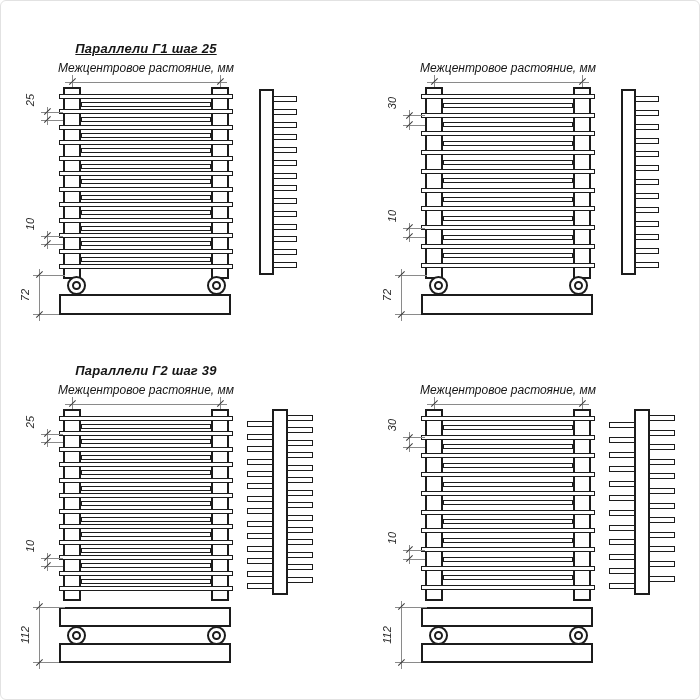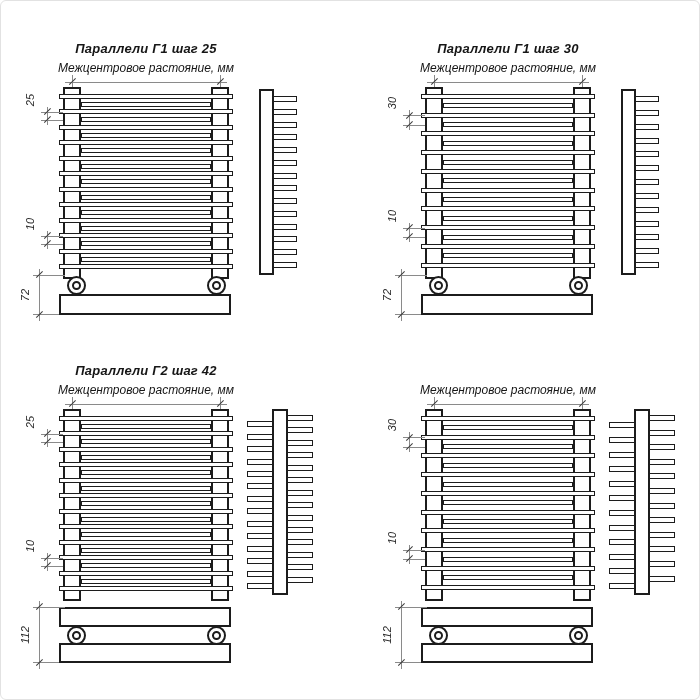--- a/index.html
+++ b/index.html
@@ -25,21 +25,21 @@
   .bar {position:absolute;background:#fff;box-sizing:border-box;border:1.5px solid #1c1c1c;}
   .dln {position:absolute;background:#8a8a8a;}
   .tick{position:absolute;width:9px;height:1.2px;background:#3c3c3c;transform:rotate(-45deg);}
   .circ{position:absolute;background:#fff;border-radius:50%;box-sizing:border-box;}
 </style>
 </head>
 <body>
 
 <div id="sheet">
     <div class="abs" style="left: 0px; top: 0px; width: 350px; height: 350px;">
-      <div class="title" style="left: 45px; top: 40px; width: 200px;">Параллели Г1 шаг 25</div>
+      <div class="title" style="left: 45px; top: 40px; width: 200px; text-decoration: underline;">Параллели Г1 шаг 25</div>
       <div class="subtitle" style="left: 45px; top: 60px; width: 200px;">Межцентровое растояние, мм</div>
       <div class="dln" style="left: 70.5px; top: 74px; width: 1px; height: 15px;"></div>
       <div class="dln" style="left: 218.5px; top: 74px; width: 1px; height: 15px;"></div>
       <div class="dln" style="left: 64px; top: 80.5px; width: 162px; height: 1px;"></div>
       <div class="tick" style="left: 66.5px; top: 80.4px;"></div>
       <div class="tick" style="left: 214.5px; top: 80.4px;"></div>
       <div class="outl" style="left: 62px; top: 86px; width: 18px; height: 192px; border-width: 2px;"></div>
       <div class="outl" style="left: 210px; top: 86px; width: 18px; height: 192px; border-width: 2px;"></div>
       <div class="bar" style="left: 58px; top: 93px; width: 174px; height: 5px;"></div>
       <div class="bar" style="left: 80px; top: 100.739px; width: 130px; height: 5px;"></div>
@@ -97,21 +97,20 @@
       <div class="circ" style="left: 210.5px; top: 279.5px; width: 9px; height: 9px; border: 2.2px solid rgb(28, 28, 28);"></div>
       <div class="outl" style="left: 58px; top: 293px; width: 172px; height: 21px; border-width: 2px;"></div>
       <div class="dln" style="left: 32px; top: 274px; width: 32px; height: 1px;"></div>
       <div class="dln" style="left: 32px; top: 313px; width: 26px; height: 1px;"></div>
       <div class="dln" style="left: 37.5px; top: 268px; width: 1px; height: 52px;"></div>
       <div class="tick" style="left: 33.5px; top: 273.4px;"></div>
       <div class="tick" style="left: 33.5px; top: 313.4px;"></div>
       <div class="dimtext" style="left: 10px; top: 287px; width: 28px; height: 14px; transform: rotate(-90deg);">72</div>
     </div>
     <div class="abs" style="left: 362px; top: 0px; width: 350px; height: 350px;">
-      <div class="title" style="left: 45px; top: 40px; width: 200px;">Параллели Г1 шаг 30</div>
       <div class="subtitle" style="left: 45px; top: 60px; width: 200px;">Межцентровое растояние, мм</div>
       <div class="dln" style="left: 70.5px; top: 74px; width: 1px; height: 15px;"></div>
       <div class="dln" style="left: 218.5px; top: 74px; width: 1px; height: 15px;"></div>
       <div class="dln" style="left: 64px; top: 80.5px; width: 162px; height: 1px;"></div>
       <div class="tick" style="left: 66.5px; top: 80.4px;"></div>
       <div class="tick" style="left: 214.5px; top: 80.4px;"></div>
       <div class="outl" style="left: 62px; top: 86px; width: 18px; height: 192px; border-width: 2px;"></div>
       <div class="outl" style="left: 210px; top: 86px; width: 18px; height: 192px; border-width: 2px;"></div>
       <div class="bar" style="left: 58px; top: 93px; width: 174px; height: 5px;"></div>
       <div class="bar" style="left: 80px; top: 102.368px; width: 130px; height: 5px;"></div>
@@ -164,21 +163,21 @@
       <div class="circ" style="left: 210.5px; top: 279.5px; width: 9px; height: 9px; border: 2.2px solid rgb(28, 28, 28);"></div>
       <div class="outl" style="left: 58px; top: 293px; width: 172px; height: 21px; border-width: 2px;"></div>
       <div class="dln" style="left: 32px; top: 274px; width: 32px; height: 1px;"></div>
       <div class="dln" style="left: 32px; top: 313px; width: 26px; height: 1px;"></div>
       <div class="dln" style="left: 37.5px; top: 268px; width: 1px; height: 52px;"></div>
       <div class="tick" style="left: 33.5px; top: 273.4px;"></div>
       <div class="tick" style="left: 33.5px; top: 313.4px;"></div>
       <div class="dimtext" style="left: 10px; top: 287px; width: 28px; height: 14px; transform: rotate(-90deg);">72</div>
     </div>
     <div class="abs" style="left: 0px; top: 322px; width: 350px; height: 350px;">
-      <div class="title" style="left: 45px; top: 40px; width: 200px;">Параллели Г2 шаг 42</div>
+      <div class="title" style="left: 45px; top: 40px; width: 200px;">Параллели Г2 шаг 39</div>
       <div class="subtitle" style="left: 45px; top: 60px; width: 200px;">Межцентровое растояние, мм</div>
       <div class="dln" style="left: 70.5px; top: 74px; width: 1px; height: 15px;"></div>
       <div class="dln" style="left: 218.5px; top: 74px; width: 1px; height: 15px;"></div>
       <div class="dln" style="left: 64px; top: 80.5px; width: 162px; height: 1px;"></div>
       <div class="tick" style="left: 66.5px; top: 80.4px;"></div>
       <div class="tick" style="left: 214.5px; top: 80.4px;"></div>
       <div class="outl" style="left: 62px; top: 86px; width: 18px; height: 192px; border-width: 2px;"></div>
       <div class="outl" style="left: 210px; top: 86px; width: 18px; height: 192px; border-width: 2px;"></div>
       <div class="bar" style="left: 58px; top: 93px; width: 174px; height: 5px;"></div>
       <div class="bar" style="left: 80px; top: 100.739px; width: 130px; height: 5px;"></div>

